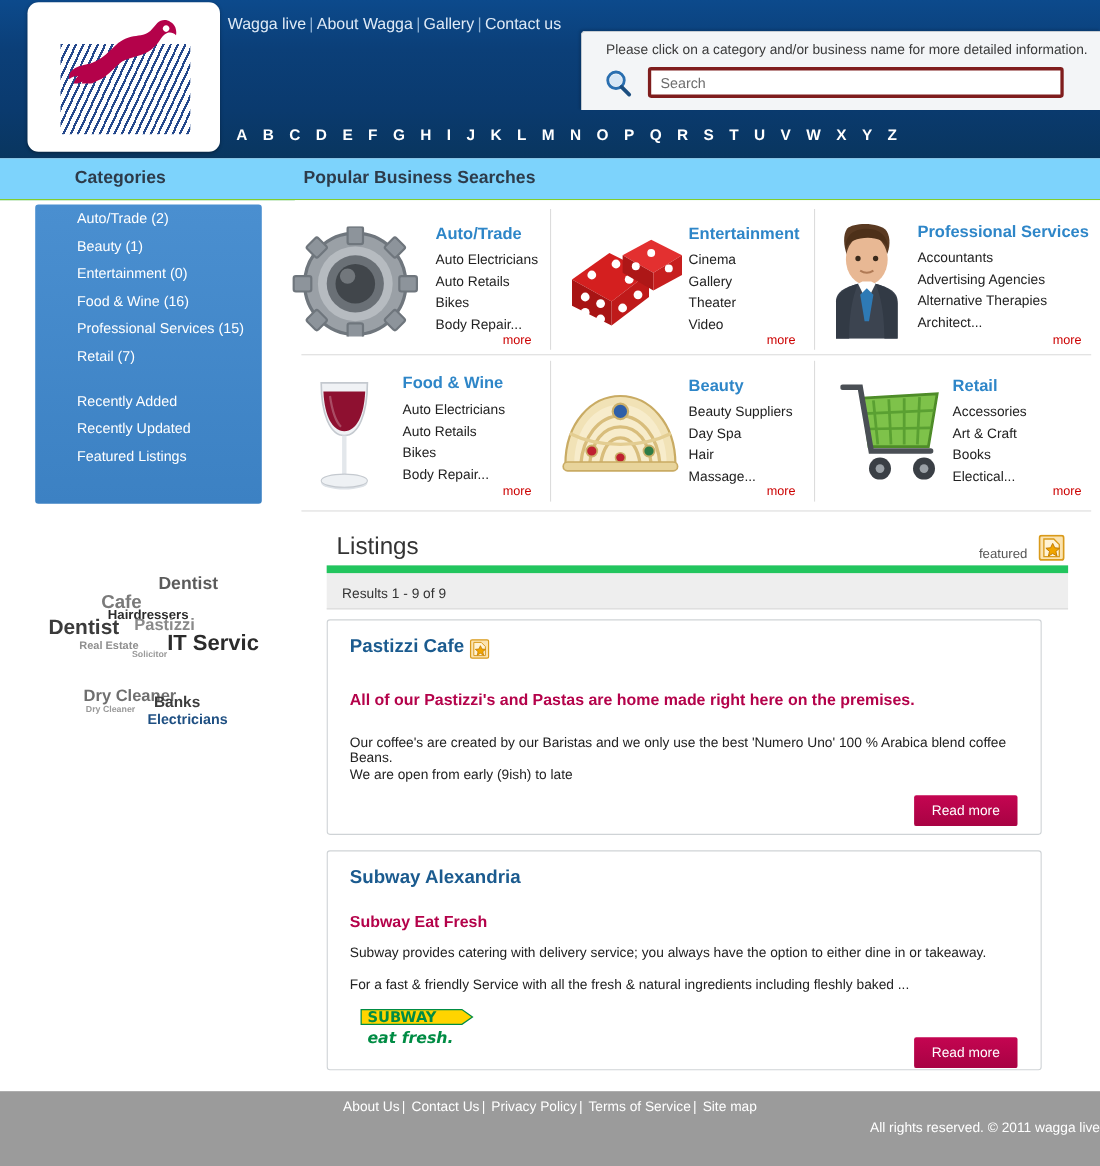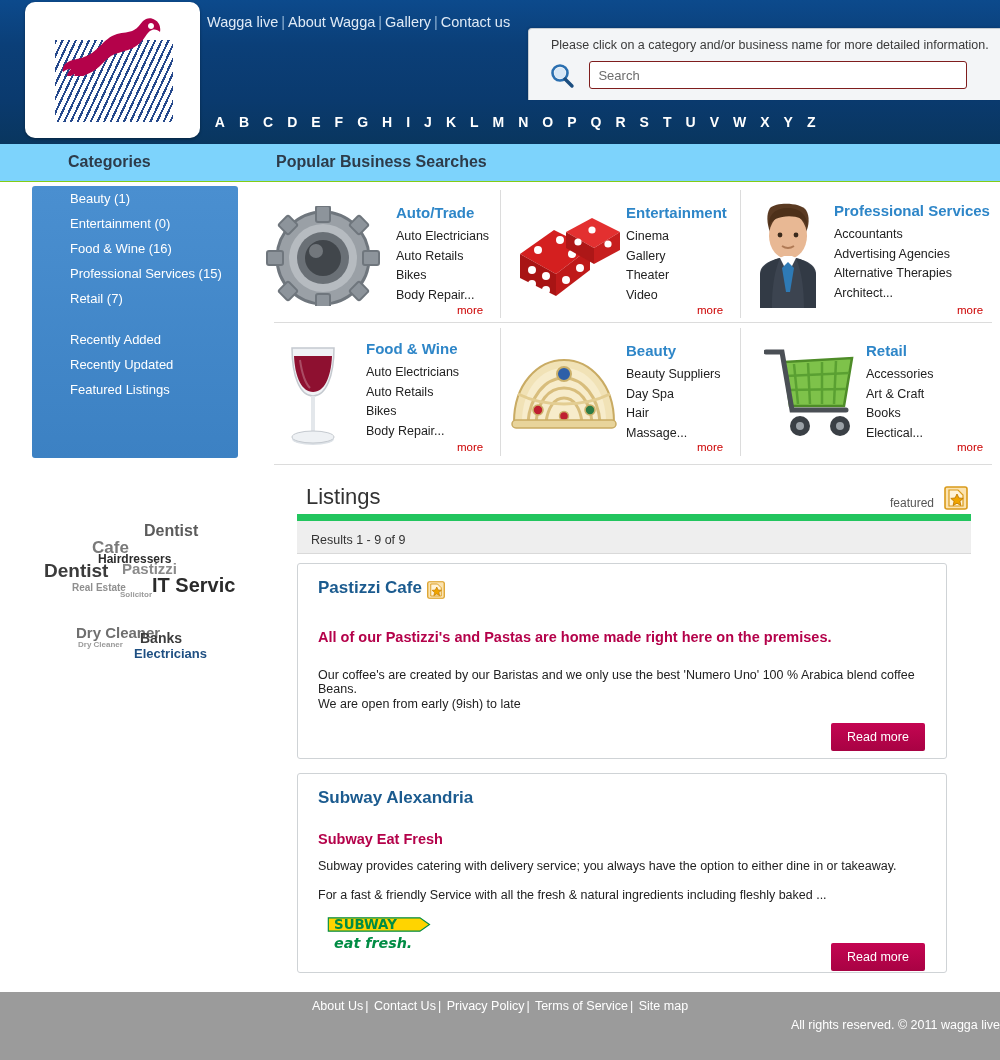--- a/index.html
+++ b/index.html
@@ -61,21 +61,21 @@
   }
   .search-hint {
     position:absolute; top:9px; left:22px; right:10px;
     font-size:12.5px; color:#3a3a3a;
   }
   .search-row { position:absolute; top:32px; left:18px; }
   .magnifier { display:inline-block; vertical-align:middle; width:30px; height:28px; }
   .search-input {
     vertical-align:middle;
     width:378px; height:28px; margin-left:8px;
-    border:1px solid #7f1d1d; border-radius:3px;
+    border:3px solid #7f1d1d; border-radius:3px;
     background:#fff; padding:4px 8px; font-size:13px; color:#333;
     font-family:"Liberation Sans", sans-serif;
   }
   .search-input::placeholder { color:#6d6d6d; }
 
   .alpha {
     position:absolute; top:114px; left:0; width:1000px;
     text-align:center; color:#ffffff; font-size:14px; font-weight:bold;
     letter-spacing:0;
   }
@@ -221,20 +221,21 @@
   <div class="alpha">
     <span class="zeronine">0-9</span><span>A</span><span>B</span><span>C</span><span>D</span><span>E</span><span>F</span><span>G</span><span>H</span><span>I</span><span>J</span><span>K</span><span>L</span><span>M</span><span>N</span><span>O</span><span>P</span><span>Q</span><span>R</span><span>S</span><span>T</span><span>U</span><span>V</span><span>W</span><span>X</span><span>Y</span><span>Z</span>
   </div>
 
   <div class="titlesbar">
     <div class="cat-title">Categories</div>
     <div class="pop-title">Popular Business Searches</div>
   </div>
 
   <div class="catbox">
+    <a href="#">Auto/Trade (2)</a>
     <a href="#">Beauty (1)</a>
     <a href="#">Entertainment (0)</a>
     <a href="#">Food &amp; Wine (16)</a>
     <a href="#">Professional Services (15)</a>
     <a href="#">Retail (7)</a>
     <div class="gap"></div>
     <a href="#">Recently Added</a>
     <a href="#">Recently Updated</a>
     <a href="#">Featured Listings</a>
   </div>

